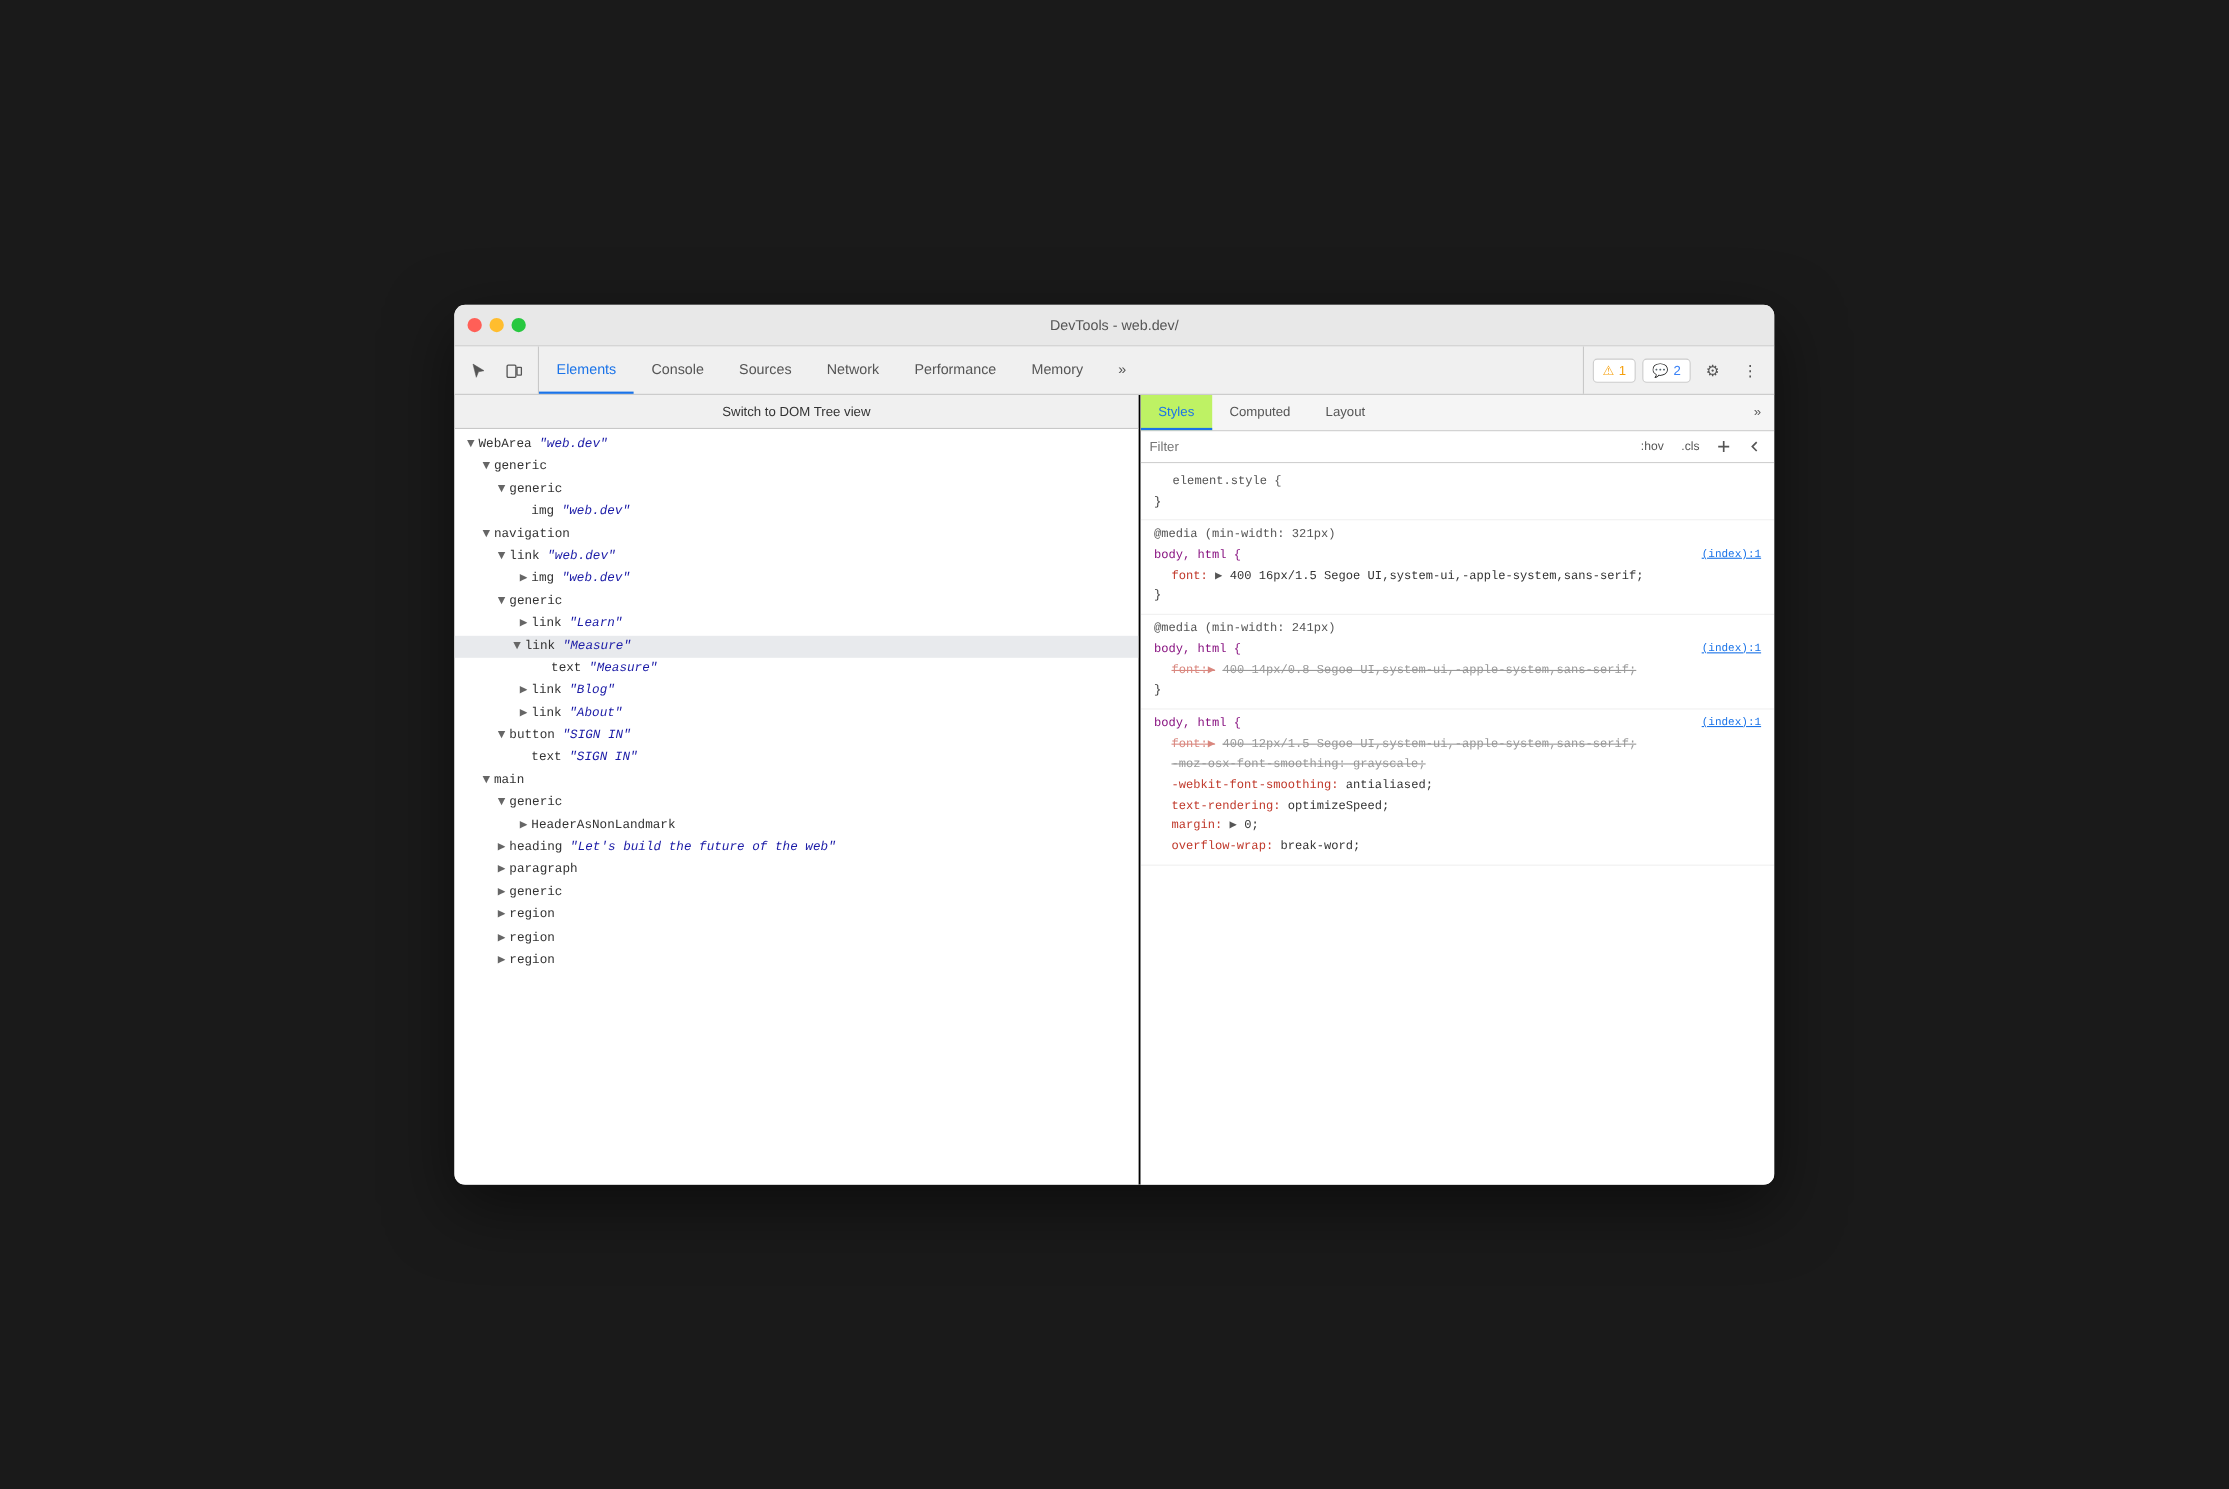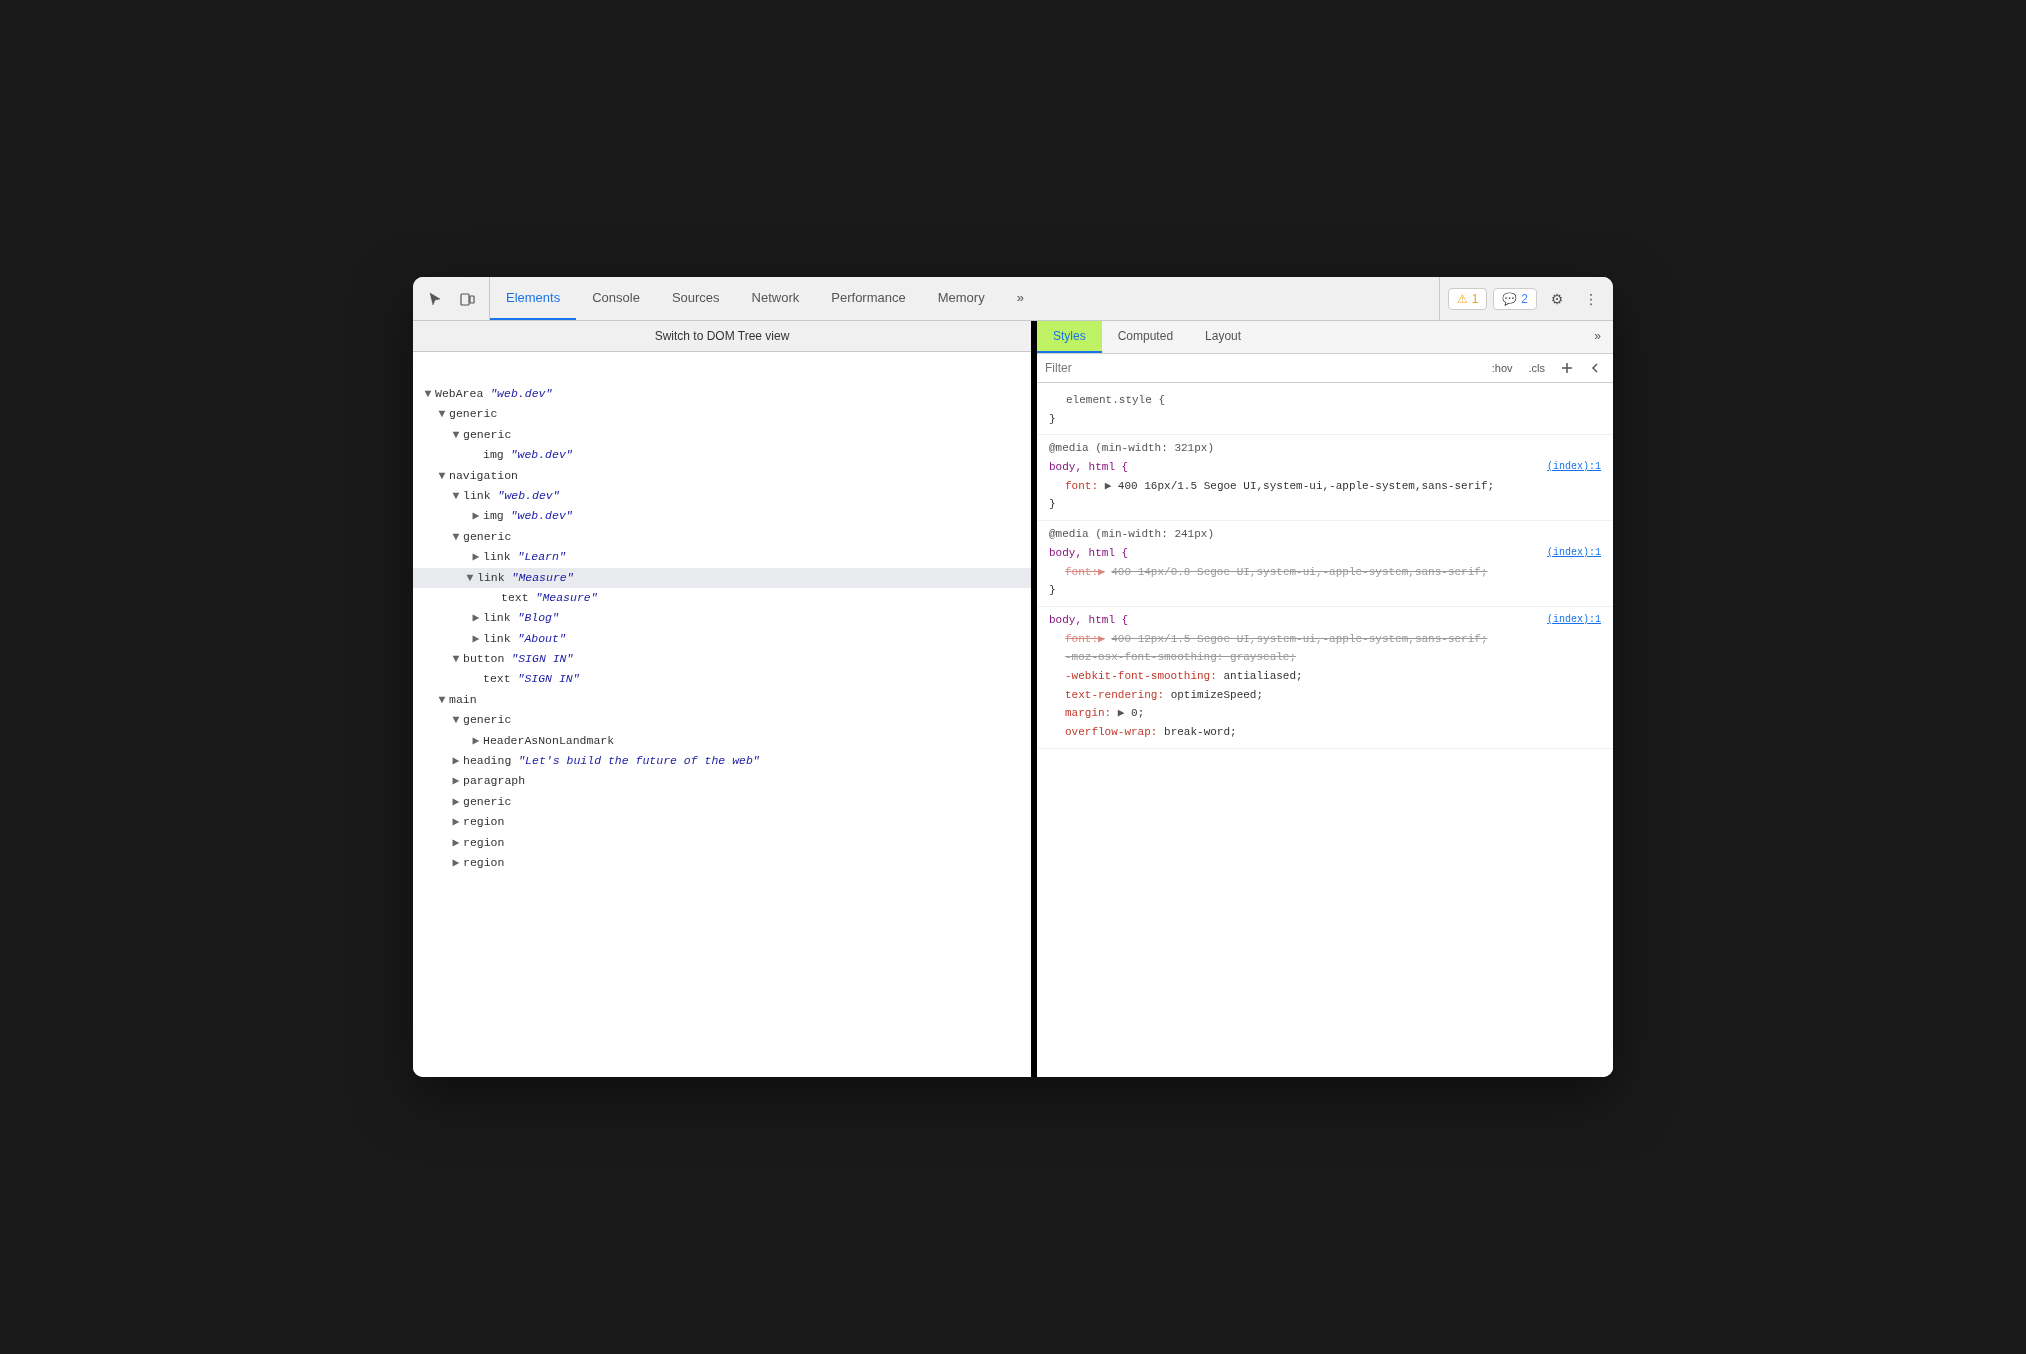--- a/index.html
+++ b/index.html
@@ -117,23 +117,22 @@
       display: flex;
       flex: 1;
       overflow: hidden;
     }
 
     
     .dom-panel {
       width: 52%;
       display: flex;
       flex-direction: column;
-      border-right: 6px solid #000000;
+      border-right: 2px solid #000000;
       overflow: hidden;
-      gap: 28px;
     }
     .dom-toolbar {
       background: #f0f0f0;
       padding: 8px 0;
       text-align: center;
       font-size: 12px;
       color: #333;
       border-bottom: 1px solid #c8c8c8;
       cursor: pointer;
     }
@@ -254,20 +253,28 @@
     .css-media { color: #555; font-style: normal; text-align: center; }
     .css-media-rule { color: #881280; }
     .css-element-style { color: #555; margin-left: 17px; }
     .css-triangle { color: #555; }
   </style>
 </head>
 <body>
 
 <div class="window">
 
+  <div class="title-bar">
+    <div class="traffic-lights">
+      <div class="traffic-light tl-close"></div>
+      <div class="traffic-light tl-minimize"></div>
+      <div class="traffic-light tl-maximize"></div>
+    </div>
+    <span class="title-text">DevTools - web.dev/</span>
+  </div>
 
   <div class="toolbar">
     <div class="toolbar-icons">
       <div class="toolbar-icon-btn">
         <svg width="16" height="16" viewBox="0 0 16 16" fill="none">
           <path d="M3 2L13 8L8 9L6 14L3 2Z" fill="#555" stroke="#555" stroke-width="0.5"></path>
         </svg>
       </div>
       <div class="toolbar-icon-btn">
         <svg width="16" height="16" viewBox="0 0 16 16" fill="none">

